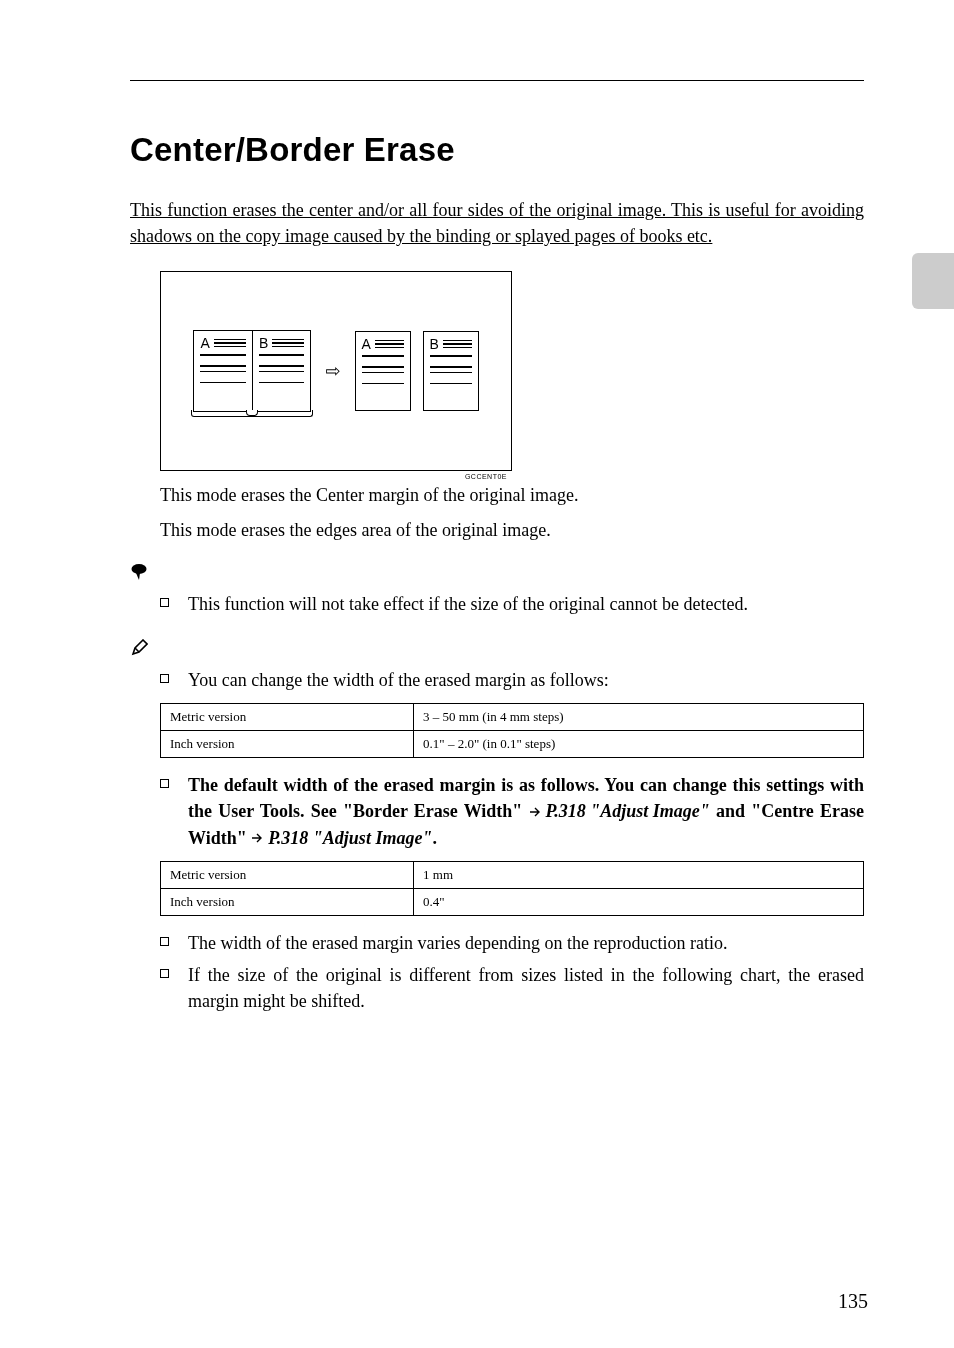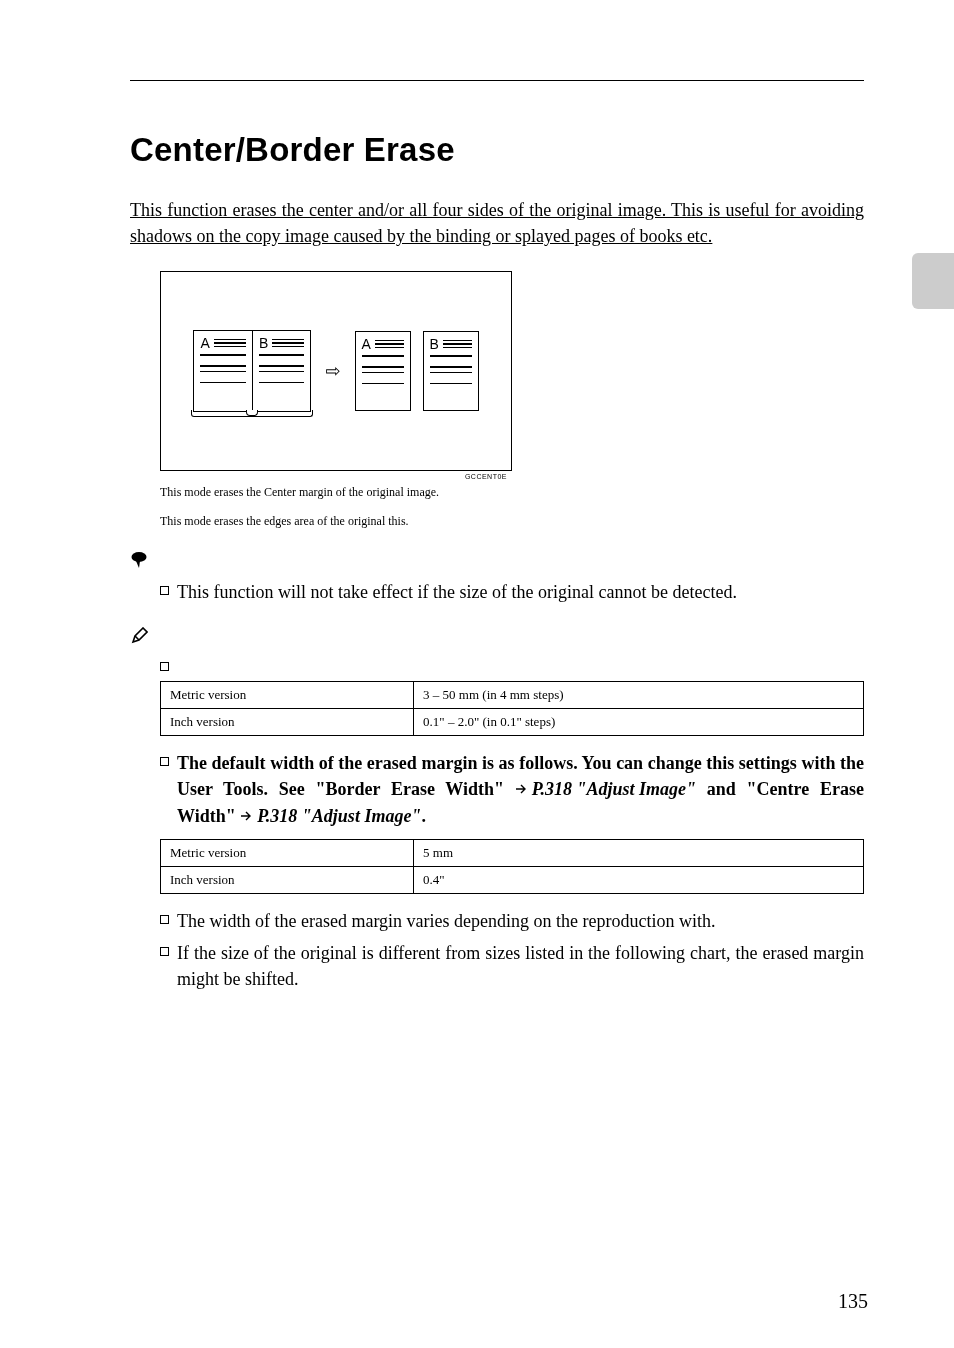--- a/index.html
+++ b/index.html
@@ -147,34 +147,34 @@
     gap: 4px;
   }
   .sub-sec {
     margin: 22px 0 0 0;
   }
   .mode {
     margin: 14px 0 4px 30px;
   }
   .mode-body {
     margin: 4px 0 0 30px;
-    font-size: 12px;
+    font-size: 18px;
   }
   .limitation, .note {
     margin: 22px 0 0 0;
   }
   .icon {
     display: inline-block;
     width: 18px;
     text-align: center;
   }
   .talk-icon svg, .pencil-icon svg { display: block; }
   .bullet-line {
     display: flex;
-    gap: 8px;
+    gap: 19px;
     align-items: flex-start;
     font-size: 18px;
     margin: 6px 0 0 30px;
     line-height: 1.45;
     text-align: justify;
   }
   .bullet-line .sq {
     width: 7px; height: 7px; border: 1.4px solid #000;
     margin-top: 7px;
     flex-shrink: 0;
@@ -294,21 +294,21 @@
       </div>
     </div>
     <span class="figure-label">GCCENT0E</span>
   </div>
 
 
   <div class="mode"></div>
   <p class="mode-body">This mode erases the Center margin of the original image.</p>
 
   <div class="mode"></div>
-  <p class="mode-body">This mode erases the edges area of the original this.</p>
+  <p class="mode-body">This mode erases the edges area of the original image.</p>
 
   <div class="limitation">
     <span class="icon talk-icon">
       <svg width="18" height="18" viewBox="0 0 18 18">
           <ellipse cx="9" cy="6" rx="7.5" ry="5" fill="#000"></ellipse>
           <polygon points="6,10 9,17 10,10" fill="#000"></polygon>
         </svg>
     </span>
     <div class="bullet-line">
       <span class="sq"></span>
@@ -318,20 +318,21 @@
 
   <div class="note">
     <span class="icon pencil-icon">
       <svg width="18" height="18" viewBox="0 0 18 18">
           <polygon points="3,15 5,9 13,1 17,5 9,13" fill="none" stroke="#000" stroke-width="1.6"></polygon>
           <line x1="5" y1="9" x2="9" y2="13" stroke="#000" stroke-width="1.6"></line>
         </svg>
     </span>
     <div class="bullet-line">
       <span class="sq"></span>
+      <span>You can change the width of the erased margin as follows:</span>
     </div>
 
     <table class="spec" style="margin-left:30px; width:calc(100% - 30px);">
       <tbody>
           <tr>
         <td>Metric version</td>
         <td>3 – 50 mm (in 4 mm steps)</td>
       </tr>
       <tr>
         <td>Inch version</td>
@@ -357,32 +358,32 @@
             </svg>
           <em>P.318 "Adjust Image"</em>
         </span><span>.</span>
       </span>
     </div>
 
     <table class="spec" style="margin-left:30px; width:calc(100% - 30px);">
       <tbody>
           <tr>
         <td>Metric version</td>
-        <td>5 mm</td>
+        <td>1 mm</td>
       </tr>
       <tr>
         <td>Inch version</td>
         <td>0.4"</td>
       </tr>
     </tbody>
       </table>
 
     <div class="bullet-line" style="margin-top:14px;">
       <span class="sq"></span>
-      <span>The width of the erased margin varies depending on the reproduction with.</span>
+      <span>The width of the erased margin varies depending on the reproduction ratio.</span>
     </div>
 
     <div class="bullet-line">
       <span class="sq"></span>
       <span>If the size of the original is different from sizes listed in the following chart, the erased margin might be shifted.</span>
     </div>
   </div>
 
   <div class="pnum">135</div>
 </div>

